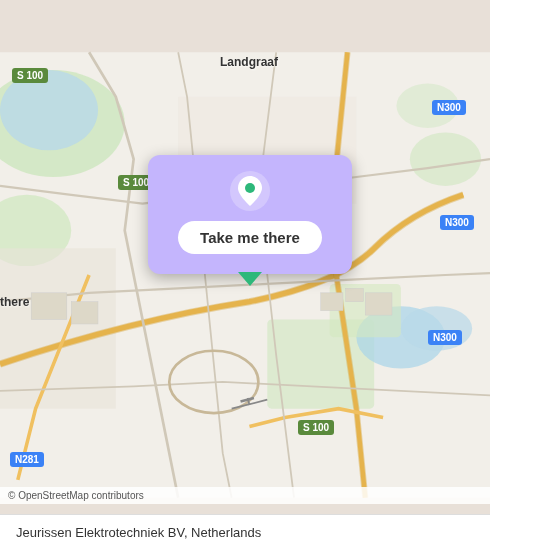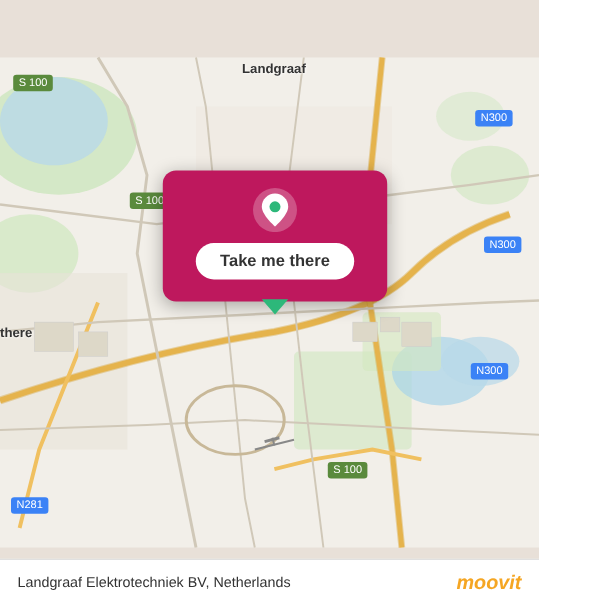--- a/index.html
+++ b/index.html
@@ -72,21 +72,21 @@
       color: #555;
       z-index: 9;
     }
 
     
     #popup-card {
       position: absolute;
       top: 155px;
       left: 148px;
       width: 204px;
-      background: #be185d;
+      background: #c4b5fd;
       border-radius: 12px;
       display: flex;
       flex-direction: column;
       align-items: center;
       padding: 16px 20px 20px 20px;
       z-index: 20;
       box-shadow: 0 4px 15px rgba(0,0,0,0.3);
     }
 
     #popup-card::after {
@@ -117,21 +117,21 @@
       font-weight: 600;
       color: #333;
       cursor: pointer;
       white-space: nowrap;
     }
 
     
     .road-label {
       position: absolute;
       font-size: 10px;
-      font-weight: normal;
+      font-weight: bold;
       padding: 2px 5px;
       border-radius: 3px;
       color: white;
     }
 
     .road-n { background: #3b82f6; }
     .road-s { background: #5a8a3c; }
 
     .city-label {
       position: absolute;
@@ -212,21 +212,21 @@
 
     <svg class="pin-icon" viewBox="0 0 40 40" xmlns="http://www.w3.org/2000/svg">
       <circle cx="20" cy="20" r="20" fill="white" opacity="0.25"></circle>
       <path d="M20 5 C13.4 5 8 10.4 8 17 C8 24.5 20 35 20 35 C20 35 32 24.5 32 17 C32 10.4 26.6 5 20 5Z" fill="white"></path>
       <circle cx="20" cy="17" r="5" fill="#2db87a"></circle>
     </svg>
 
     <button id="take-me-there-btn">Take me there</button>
   </div>
 
+  <div id="attribution-bar">
+    <span>© OpenStreetMap contributors</span>
+  </div>
 
   <div id="bottom-bar">
-    <span id="location-text">Landgraaf Elektrotechniek BV, Netherlands</span>
-    <div id="moovit-logo">
-      <span class="moovit-text">moovit</span>
-    </div>
+    <span id="location-text">Jeurissen Elektrotechniek BV, Netherlands</span>
   </div>
 
 </div>
 
 </body></html>

